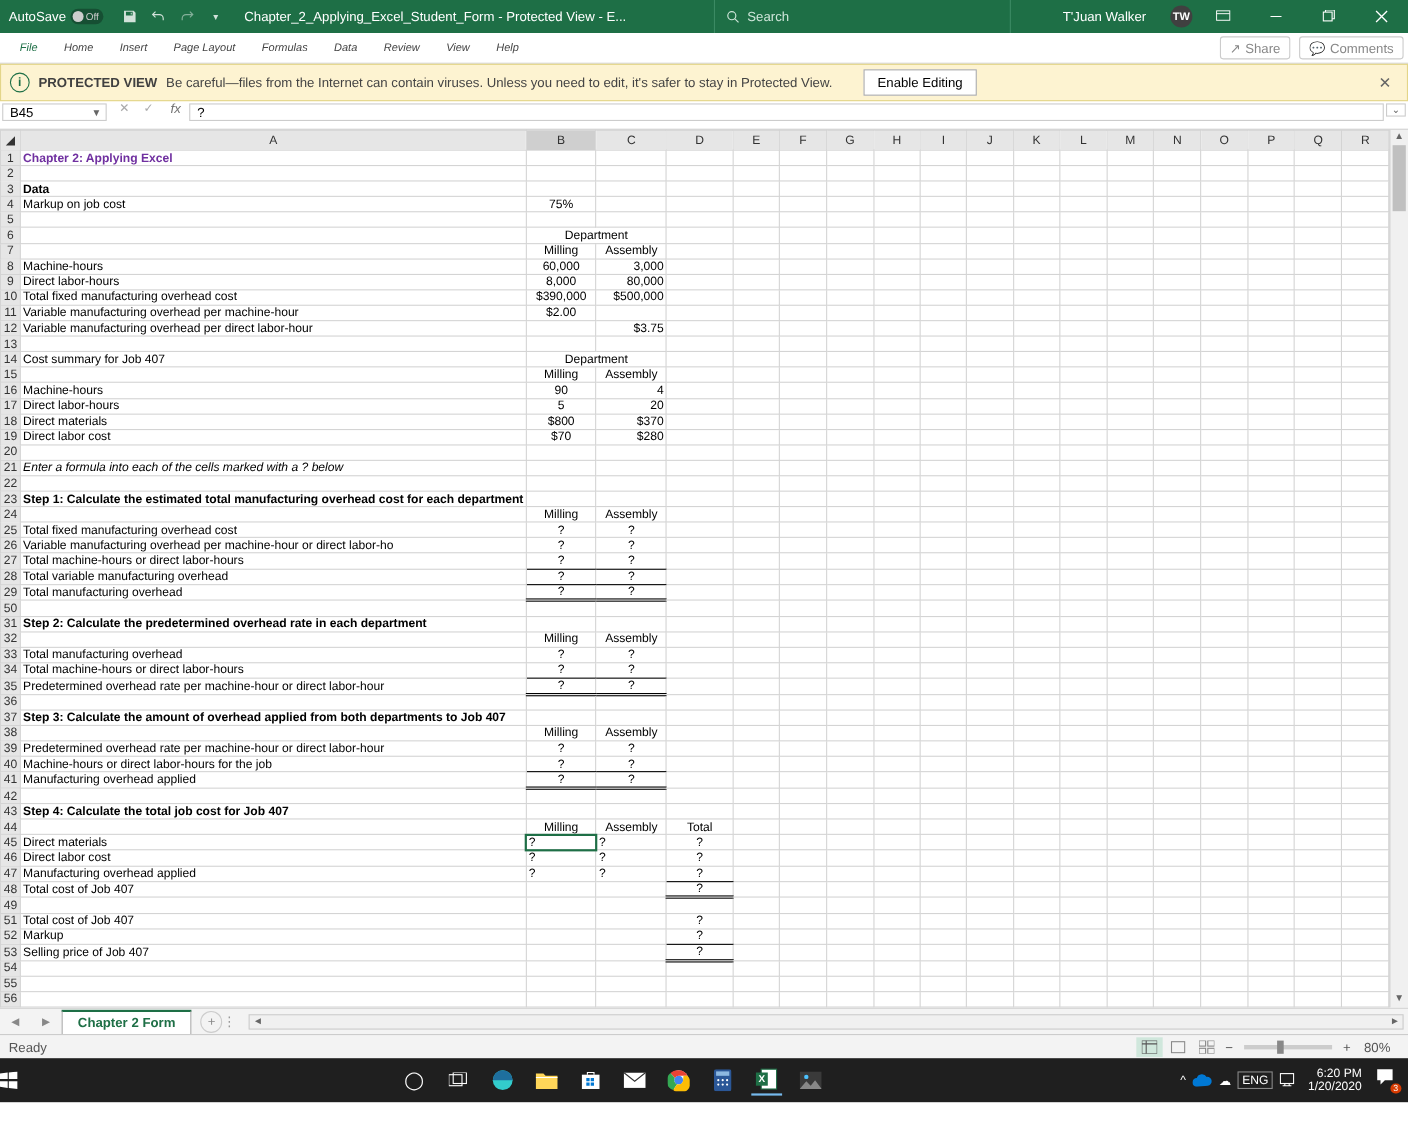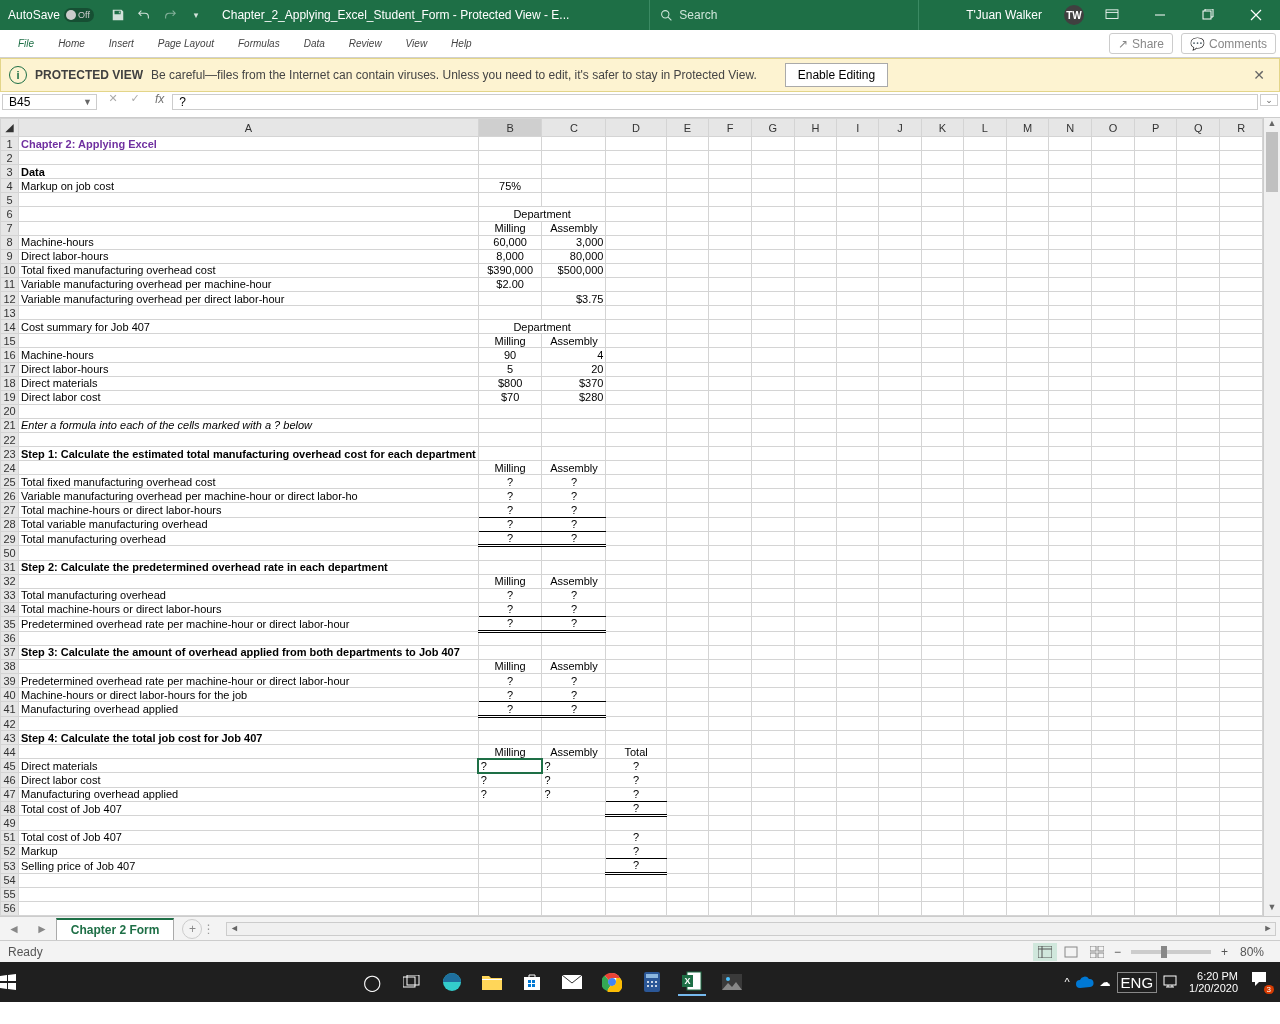--- a/index.html
+++ b/index.html
@@ -1528,21 +1528,21 @@
       </div>
   </div>
   <div class="tray">
     <span>^</span>
     <span>
         <svg width="18" height="12" viewBox="0 0 18 12">
           <path fill="#0078d4" d="M4 12a4 4 0 0 1 0-8 5 5 0 0 1 9-1 4 4 0 0 1 1 8z"></path>
         </svg>
       </span>
     <span>☁</span>
-    <span style="border:1px solid #888;padding:1px 3px;font-size:15px">ENG</span>
+    <span style="border:1px solid #888;padding:1px 3px;font-size:11px">ENG</span>
     <span>
         <svg width="14" height="14" viewBox="0 0 14 14">
           <rect x="1" y="1" width="12" height="9" fill="none" stroke="#fff"></rect>
           <path stroke="#fff" d="M5 10v2M9 10v2M3 12h8"></path>
         </svg>
       </span>
     <div class="clock">
       <div>6:20 PM</div>
       <div>1/20/2020</div>
     </div>

